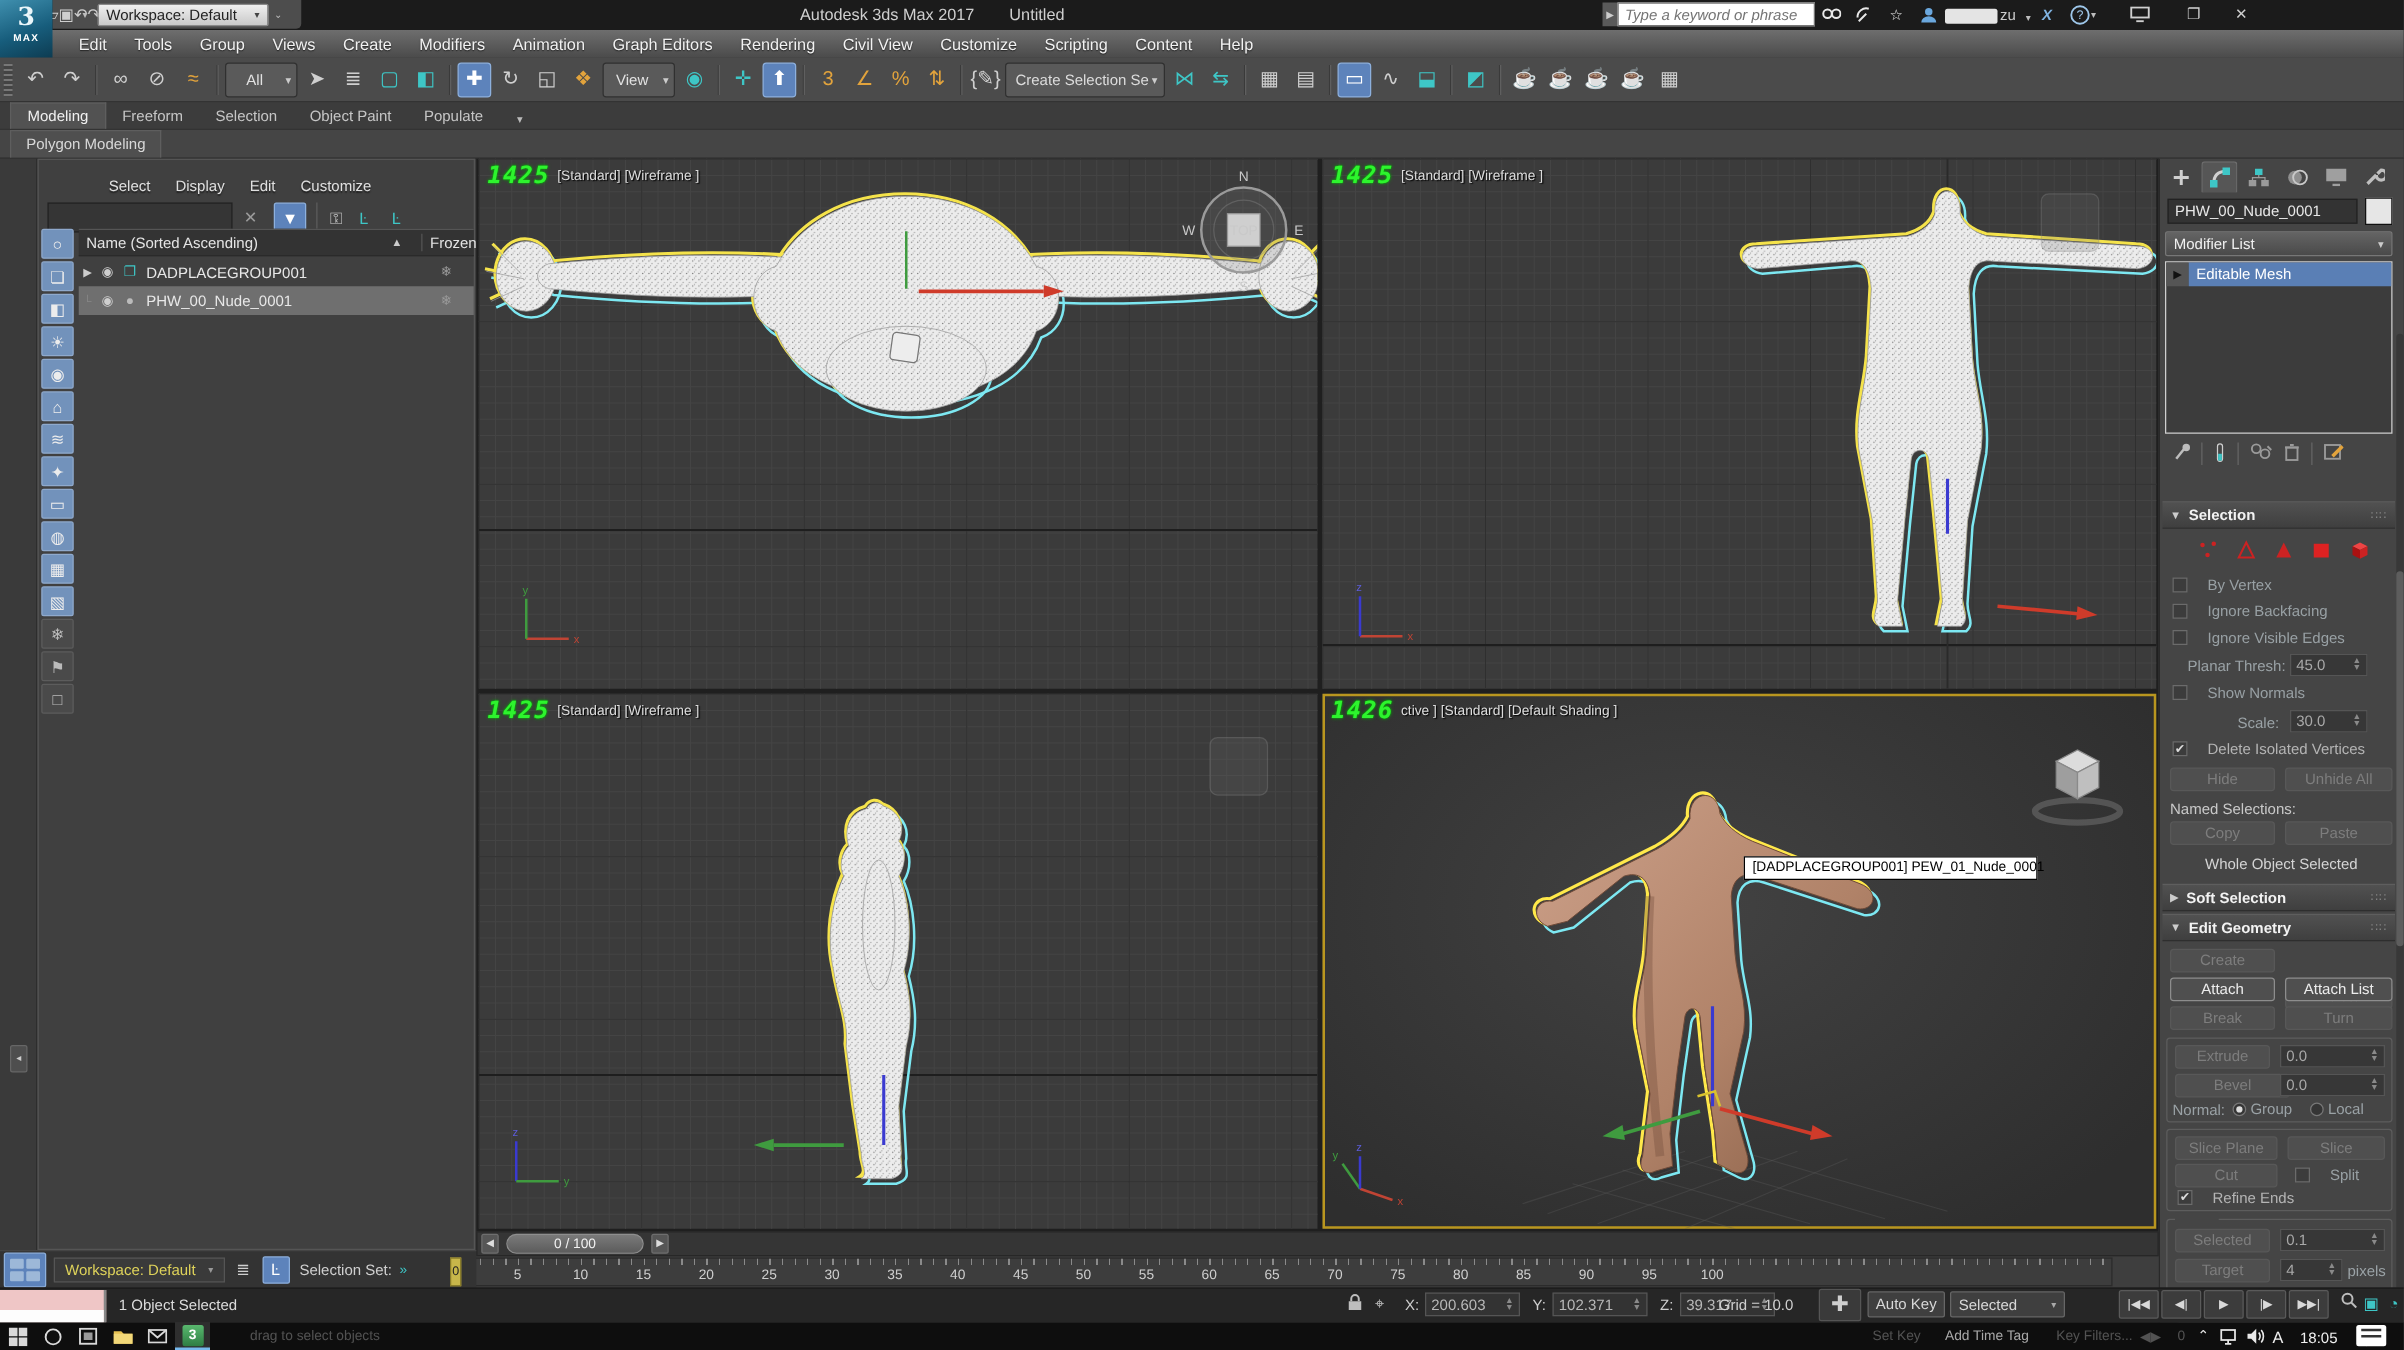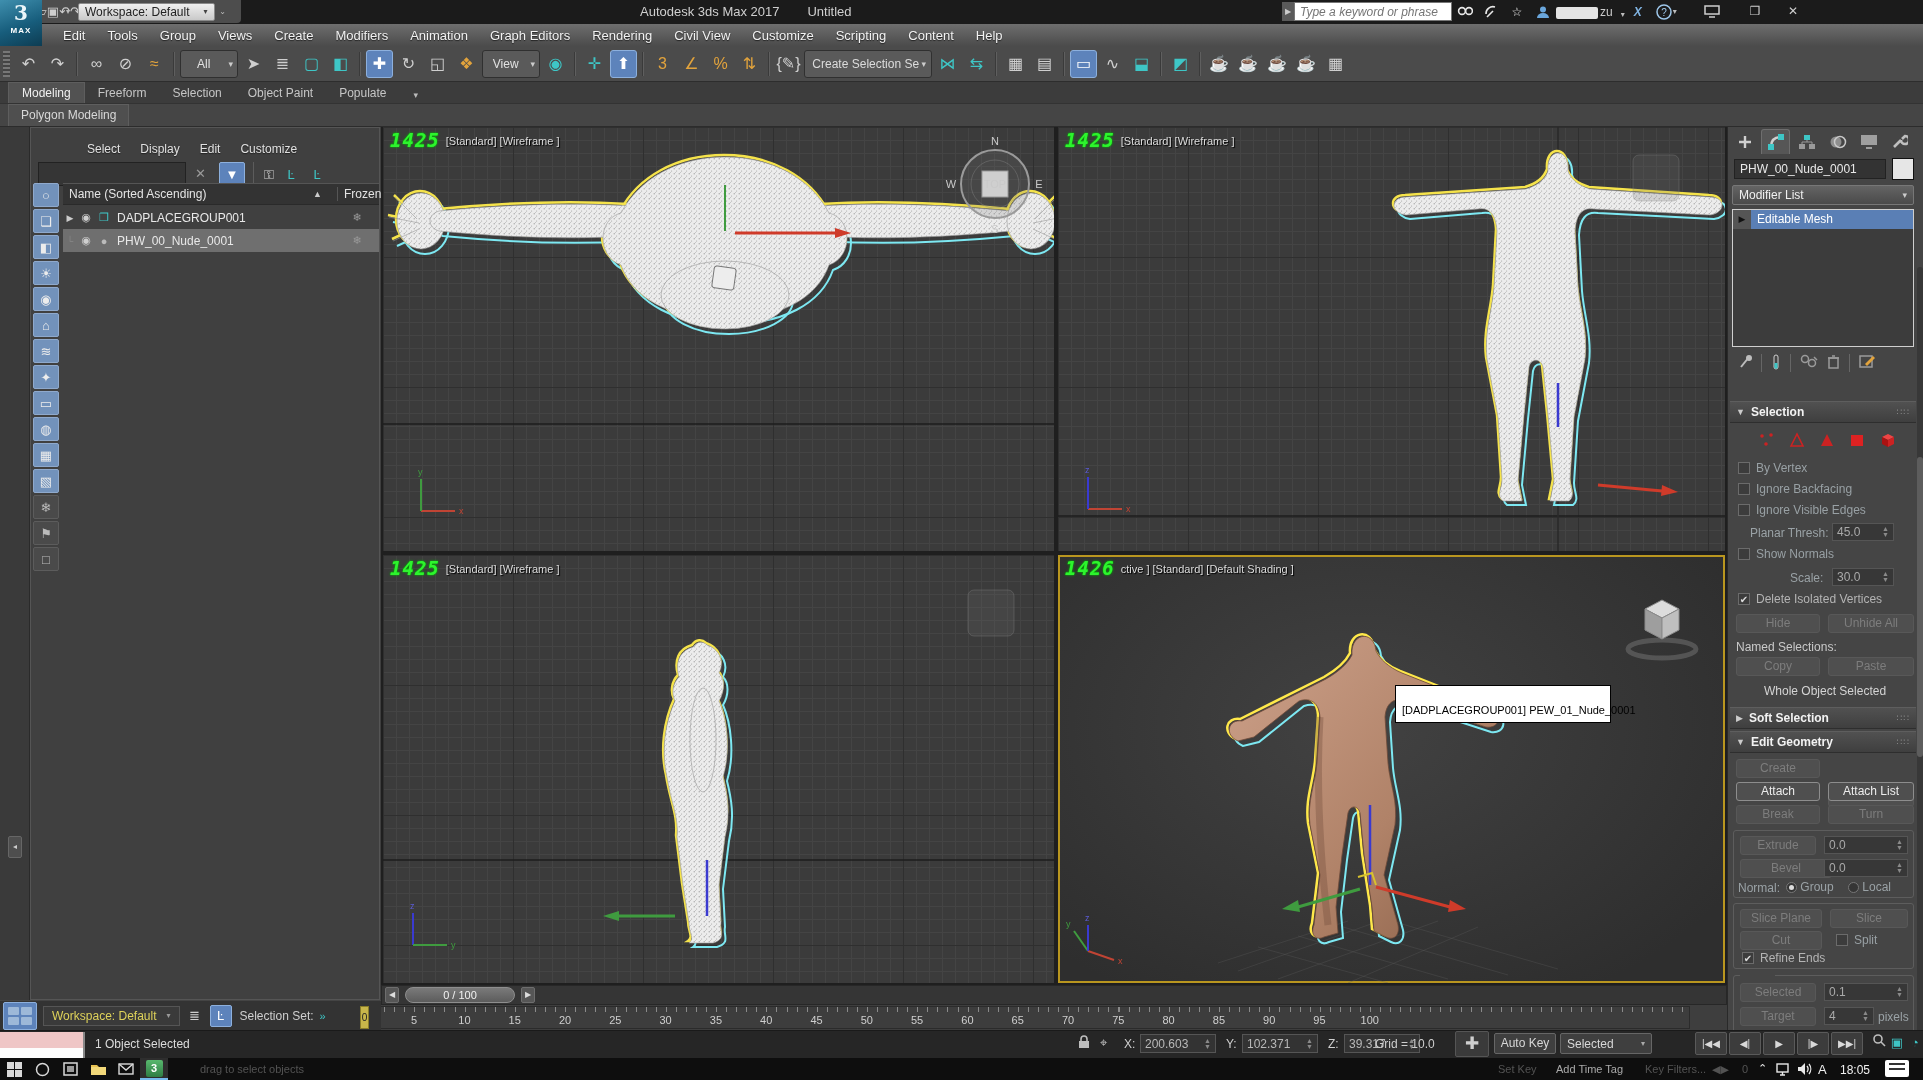--- a/index.html
+++ b/index.html
@@ -81,21 +81,21 @@
 #vparea{left:381px;top:127px;width:1346px;height:873px;background:#1f1f1f}
 .vp{position:absolute;overflow:hidden}
 .vp.ortho{background-color:#3b3b3b;background-image:linear-gradient(#2f2f2f 1px,transparent 1px),linear-gradient(90deg,#2f2f2f 1px,transparent 1px),linear-gradient(#444 1px,transparent 1px),linear-gradient(90deg,#444 1px,transparent 1px);background-size:130px 130px,130px 130px,13px 13px,13px 13px}
 .vp.persp{background:radial-gradient(ellipse at 45% 40%,#424242,#2e2e2e 85%)}
 .vp.activevp{outline:2px solid #b9961f;outline-offset:-2px}
 .vplabel{position:absolute;left:7px;top:4px;display:flex;align-items:center;gap:6px;z-index:5}
 .lcd{font-family:"DejaVu Sans Mono",monospace;font-weight:bold;font-style:italic;font-size:19px;color:#2ef32e;text-shadow:0 0 3px #0a0,0 0 1px #0f0;letter-spacing:1px;line-height:1}
 .vptext{color:#dcdcdc;font-size:11px;text-shadow:1px 1px 1px #000}
 .vpsvg{position:absolute;left:0;top:0}
 .cmp{fill:#c9c9c9;font-size:11px;text-anchor:middle;dominant-baseline:middle}
-#tooltip{left:337px;top:130px;width:216px;height:19px;background:#ffffff;border:1px solid #000;color:#000;font-size:11px;padding:18px 6px;z-index:6;white-space:nowrap}
+#tooltip{left:337px;top:130px;width:235px;height:19px;background:#ffffff;border:1px solid #000;color:#000;font-size:11px;padding:2px 6px;z-index:6;white-space:nowrap}
 
 #cpanel{left:1727px;top:127px;width:196px;height:931px;background:#454545;border-left:1px solid #292929}
 #cptabs{left:2px;top:2px;width:186px;height:26px;display:flex;gap:2px}
 .cptab{width:29px;height:25px;display:flex;align-items:center;justify-content:center;border-radius:3px 3px 0 0}
 .cptab.active{background:#565656;border:1px solid #6e6e6e;border-bottom:none}
 #objname{left:6px;top:32px;width:152px;height:20px;background:#333;border:1px solid #222;color:#e8e8e8;padding:2px 5px;font-size:12px}
 #objcolor{left:164px;top:31px;width:22px;height:22px;background:#e6e6e6;border:1px solid #111}
 #modlist{left:4px;top:58px;width:182px;height:20px;background:linear-gradient(#646464,#4a4a4a);border:1px solid #777;border-radius:2px;display:flex;align-items:center;justify-content:space-between;padding:0 6px;color:#f0f0f0}
 #modlist span.car{font-size:9px;color:#ccc}
 #stack{left:4px;top:82px;width:182px;height:138px;background:#3c3c3c;border:1px solid #cfcfcf}
@@ -103,21 +103,21 @@
 #stackrow .ex{width:18px;background:#555;color:#111;font-size:9px;text-align:center;line-height:19px}
 #stackrow .lb{flex:1;background:#5a7fb5;color:#fff;padding:2px 6px;font-size:12px}
 #stacktools{left:4px;top:224px;width:182px;height:24px;display:flex;align-items:center;gap:9px;padding-left:6px}
 .stsep{width:1px;height:18px;background:#666}
 .rollout{left:2px;width:186px;height:22px;background:linear-gradient(#515151,#3f3f3f);border-top:1px solid #5e5e5e;border-bottom:1px solid #2e2e2e;display:flex;align-items:center;padding:0 6px;color:#f2f2f2}
 .rollout .arr{font-size:9px;color:#ccc;margin-right:6px}
 .rollout b{font-size:12px}
 .rollout .grip{margin-left:auto;color:#8a8a8a;font-size:9px;letter-spacing:1px}
 .cpbtn{position:absolute;height:19px;background:#4f4f4f;border:1px solid #585858;border-radius:3px;color:#7d7d7d;text-align:center;font-size:12px;line-height:17px}
 .cpbtn.en{border-color:#8d8d8d;color:#ececec}
-.cbrow{position:absolute;left:10px;display:flex;align-items:center;gap:6px;color:#98a0a4;font-size:12px}
+.cbrow{position:absolute;left:10px;display:flex;align-items:center;gap:16px;color:#98a0a4;font-size:12px}
 .cbx{width:12px;height:12px;background:#3c3c3c;border:1px solid #6b6b6b;display:inline-flex;align-items:center;justify-content:center;font-size:10px;color:#dcdcdc}
 .spinfield{position:absolute;height:18px;background:#373737;border:1px solid #555;color:#a9a9a9;font-size:12px;padding:1px 4px;display:flex;justify-content:space-between;align-items:center}
 .spin{color:#8a8a8a;font-size:7px;line-height:6px;text-align:center}
 .cplabel{position:absolute;color:#9aa2a6;font-size:12px}
 .groupbox{position:absolute;border:1px solid #5d5d5d;border-radius:3px}
 .radio{width:11px;height:11px;border-radius:50%;background:#353535;border:1px solid #777;display:inline-block;position:relative;vertical-align:-2px}
 .radio.on::after{content:"";position:absolute;left:2px;top:2px;width:5px;height:5px;border-radius:50%;background:#ddd}
 #cpscroll{left:189px;top:140px;width:6px;height:780px;background:#383838;border-radius:3px}
 #cpthumb{left:189px;top:330px;width:6px;height:300px;background:#5d5d5d;border-radius:3px}
 

